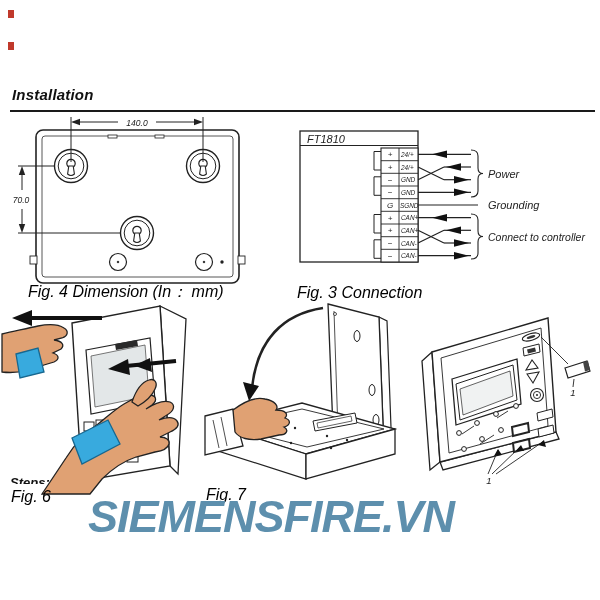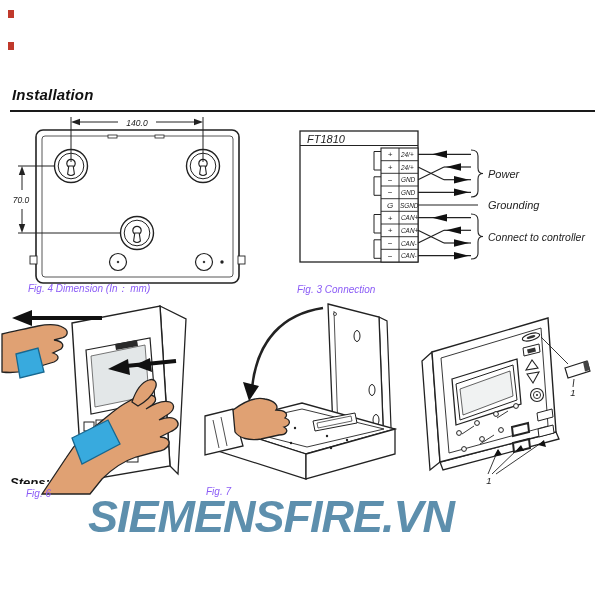--- a/index.html
+++ b/index.html
@@ -1,24 +1,24 @@
 <!DOCTYPE html>
 <html><head>
 <meta charset="utf-8">
 <style>
   html,body{margin:0;padding:0;background:#fff;}
   .page{position:relative;width:600px;height:600px;background:#ffffff;overflow:hidden;
         font-family:"Liberation Sans",sans-serif;color:#111;font-style:italic;}
   .abs{position:absolute;}
   .heading{left:12px;top:86px;font-size:15px;font-weight:bold;letter-spacing:.2px;}
   .rule{left:10px;top:110px;width:585px;height:2px;background:#1a1a1a;}
-  .caption{font-size:10px;color:#8b5cf6;white-space:nowrap;}
+  .caption{font-size:16px;color:#000000;white-space:nowrap;}
   .cap4{left:28px;top:282px;}
   .cap5{left:297px;top:284px;}
-  .cap6{left:26px;top:488px;}
+  .cap6{left:11px;top:488px;}
   .cap7{left:206px;top:486px;}
   .cap8{left:419px;top:486px;}
   .steps{left:10px;top:475px;height:9px;overflow:hidden;font-size:13px;font-weight:bold;}
   .watermark{left:88px;top:492px;width:424px;text-align:left;font-size:45px;font-weight:bold;
              color:#5d8fad;letter-spacing:-1px;line-height:1.1;white-space:nowrap;}
   .redmark{width:6px;height:8px;background:#c0392b;}
   .rm1{left:8px;top:10px;} .rm2{left:8px;top:42px;}
   svg{position:absolute;overflow:visible;}
   svg text{font-family:"Liberation Sans",sans-serif;fill:#222;}
   .ln{stroke:#222;fill:none;}

